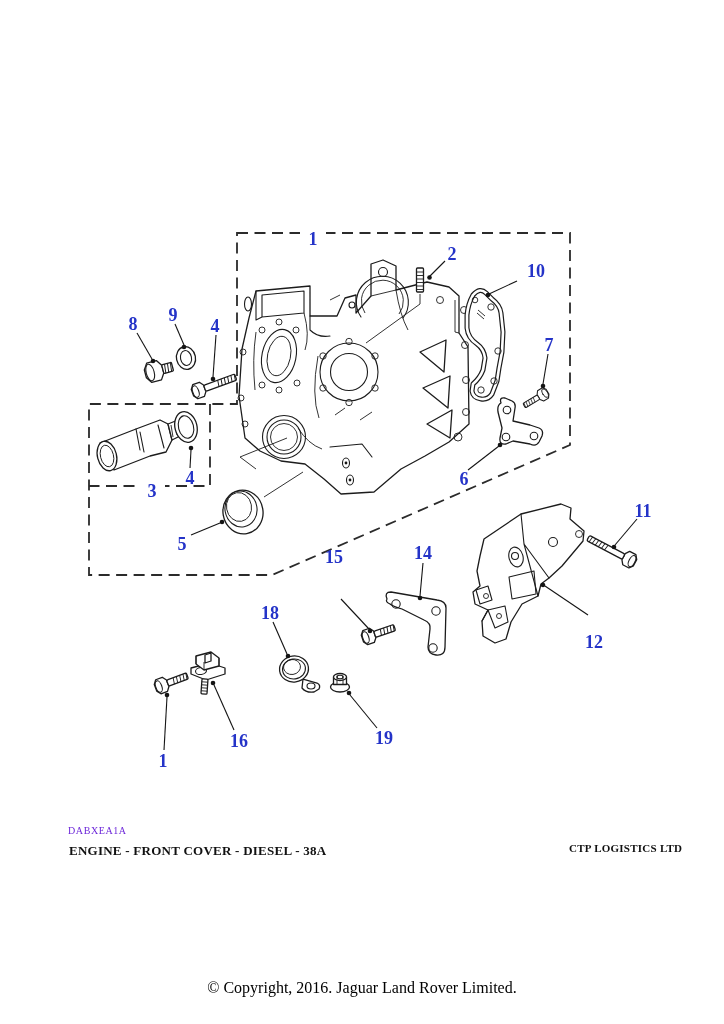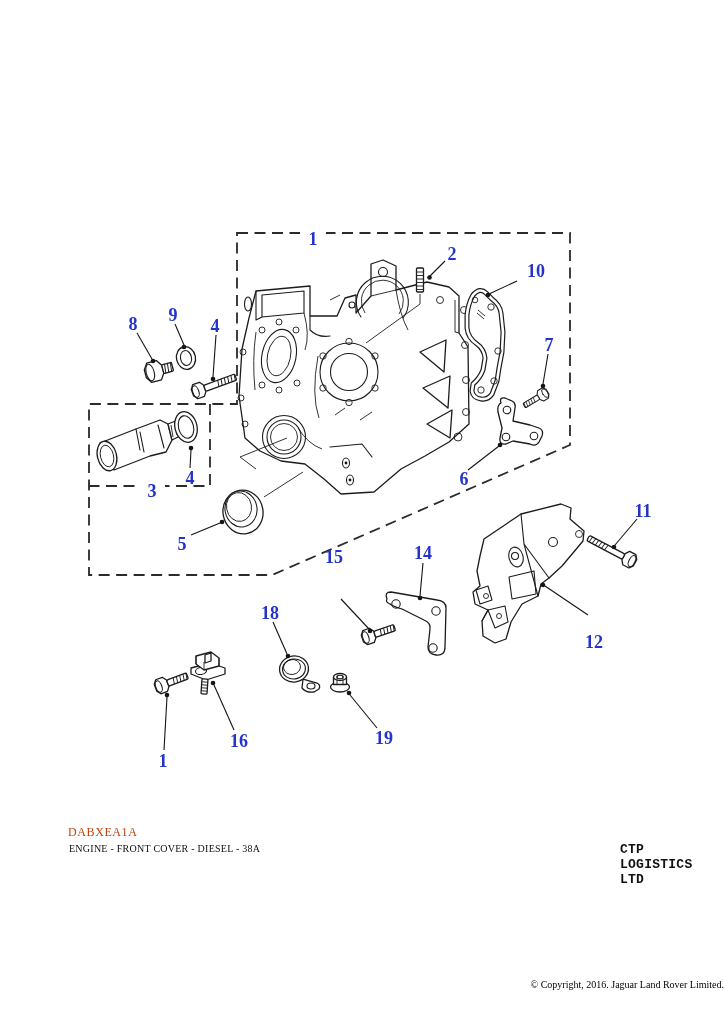--- a/index.html
+++ b/index.html
@@ -18,34 +18,34 @@
   .dblA{fill:#ffffff;stroke:#1c1c1c;stroke-width:5;stroke-linejoin:round;}
   .dblB{fill:none;stroke:#ffffff;stroke-width:2.6;stroke-linejoin:round;}
   .patch{fill:#ffffff;stroke:none;}
   
   .callout{
     position:absolute;transform:translate(-50%,-50%);
     font-family:"Liberation Serif", serif;font-weight:700;font-size:18px;
     color:#2433c8;line-height:1;white-space:nowrap;
   }
   .code{
-    position:absolute;left:68px;top:825px;font-size:12px;color:#c2410c;
+    position:absolute;left:68px;top:825px;font-size:10px;color:#6d28d9;
     letter-spacing:0.6px;
   }
   .subtitle{
-    position:absolute;left:69px;top:843px;font-size:10px;font-weight:400;
+    position:absolute;left:69px;top:843px;font-size:13px;font-weight:700;
     color:#111;letter-spacing:0.25px;
   }
   .vendor{
-    position:absolute;left:620px;top:842px;font-size:13px;font-weight:700;
-    color:#111;letter-spacing:0.25px;font-family:Liberation Mono, monospace;
+    position:absolute;left:569px;top:842px;font-size:11px;font-weight:700;
+    color:#111;letter-spacing:0.25px;
   }
   .copyright{
-    position:absolute;left:0;top:979px;width:724px;text-align:right;
-    font-size:10px;color:#000;
+    position:absolute;left:0;top:979px;width:724px;text-align:center;
+    font-size:16px;color:#000;
   }
 </style>
 </head>
 <body>
 
 <div class="page">
 
   <svg class="art" width="724" height="1024" viewBox="0 0 724 1024">
 
     <defs>

